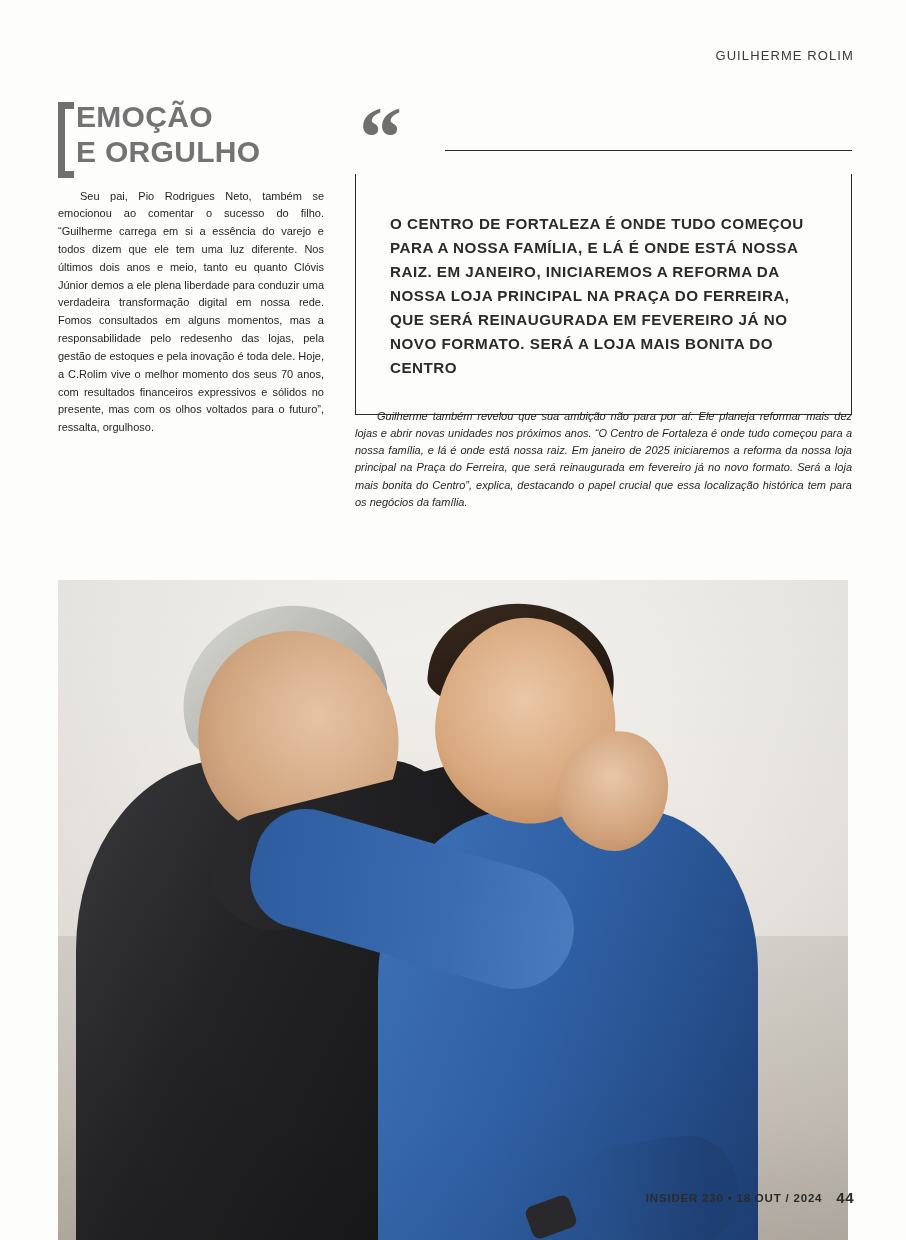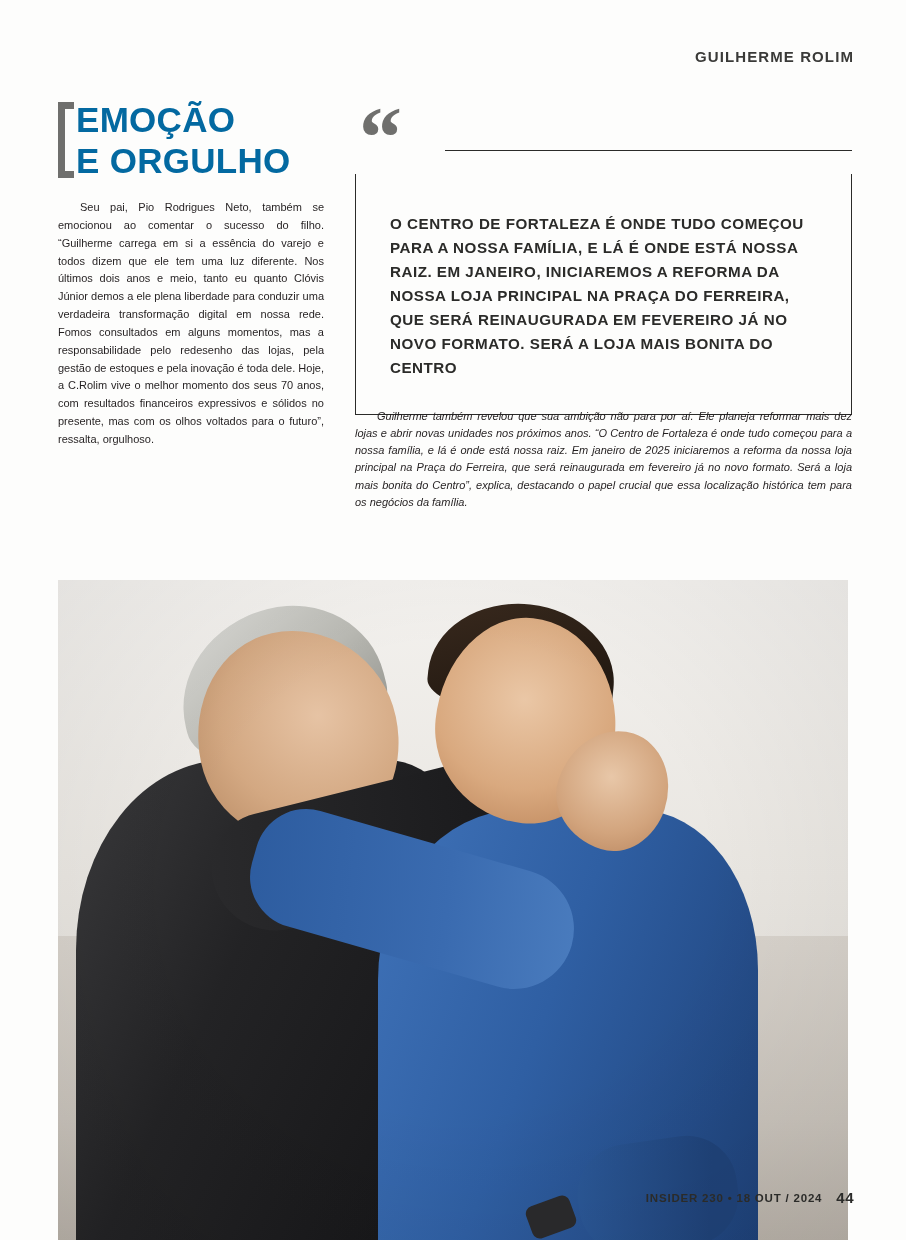--- a/index.html
+++ b/index.html
@@ -19,22 +19,22 @@
     position: absolute;
     inset: 0;
     background: #fdfdfc;
   }
 
   
   .running-head {
     position: absolute;
     top: 48px;
     right: 52px;
-    font-size: 15px;
-    font-weight: bold;
+    font-size: 13px;
+    font-weight: normal;
     letter-spacing: 1.1px;
     color: #3a3a38;
     text-transform: uppercase;
   }
 
   
   .left-col {
     position: absolute;
     left: 58px;
     top: 100px;
@@ -51,25 +51,25 @@
     left: 0;
     top: 2px;
     width: 16px;
     height: 76px;
     border-left: 7px solid #6f6f6d;
     border-top: 7px solid #6f6f6d;
     border-bottom: 7px solid #6f6f6d;
     box-sizing: border-box;
   }
   .headline {
-    font-size: 35px;
+    font-size: 30px;
     line-height: 1.16;
     font-weight: bold;
     letter-spacing: 0.3px;
-    color: #0369a1;
+    color: #737373;
     margin: 0;
     text-transform: uppercase;
     white-space: pre-line;
   }
 
   .body-text {
     font-size: 11px;
     line-height: 1.62;
     color: #231f20;
     text-align: justify;

